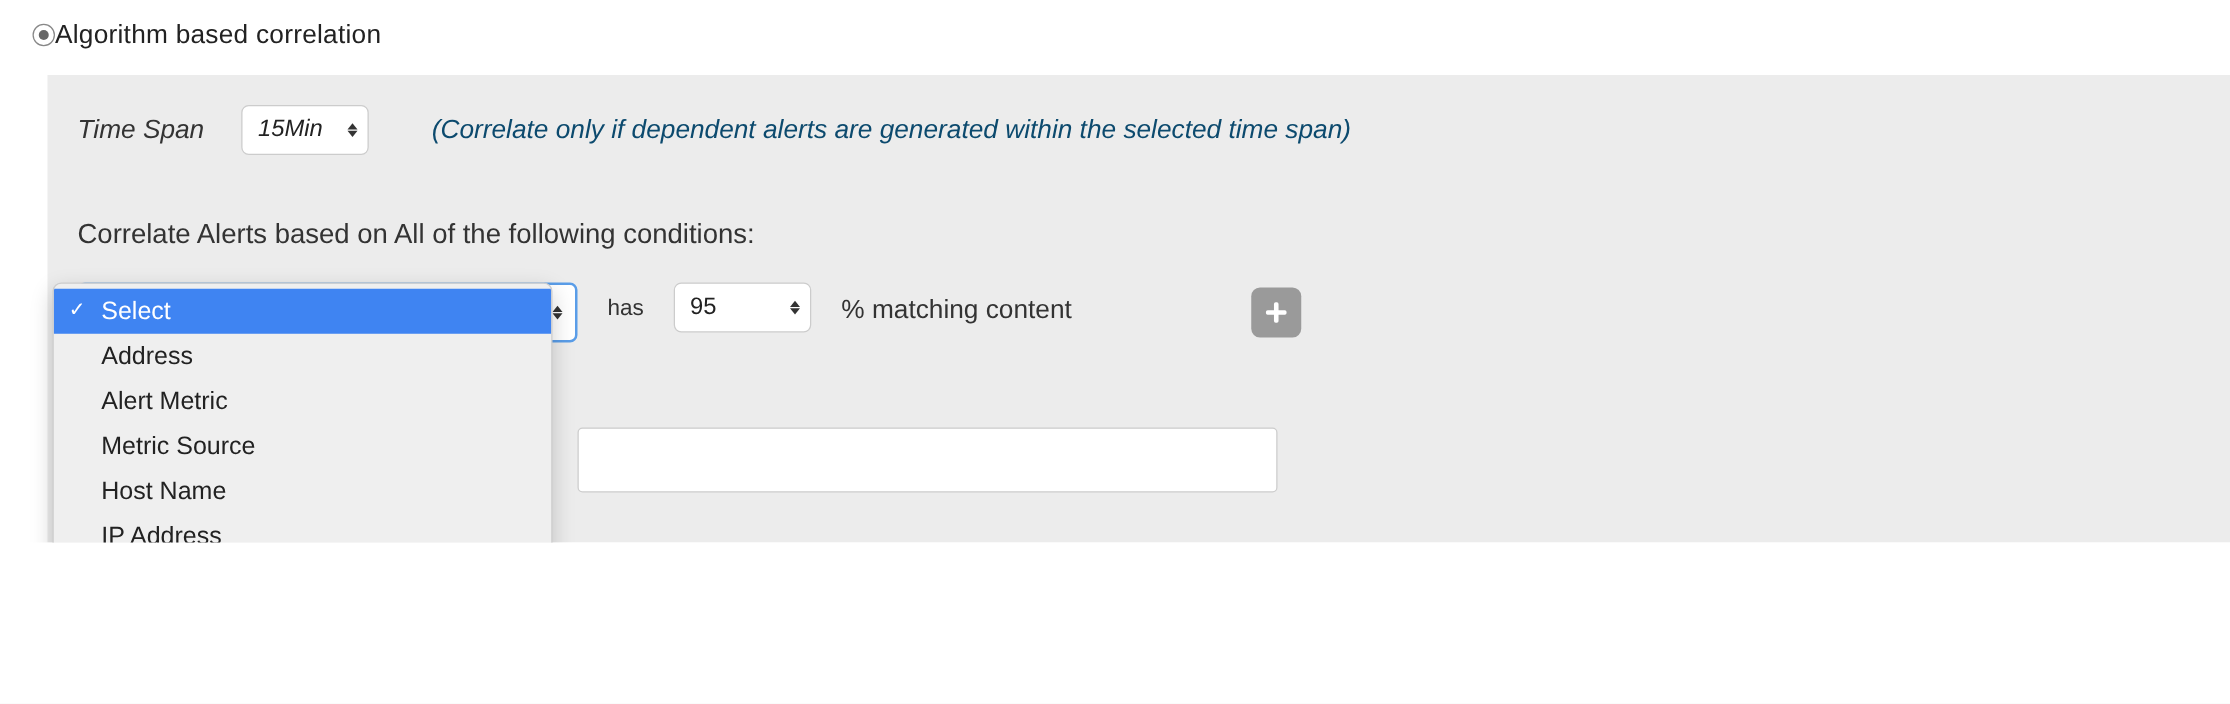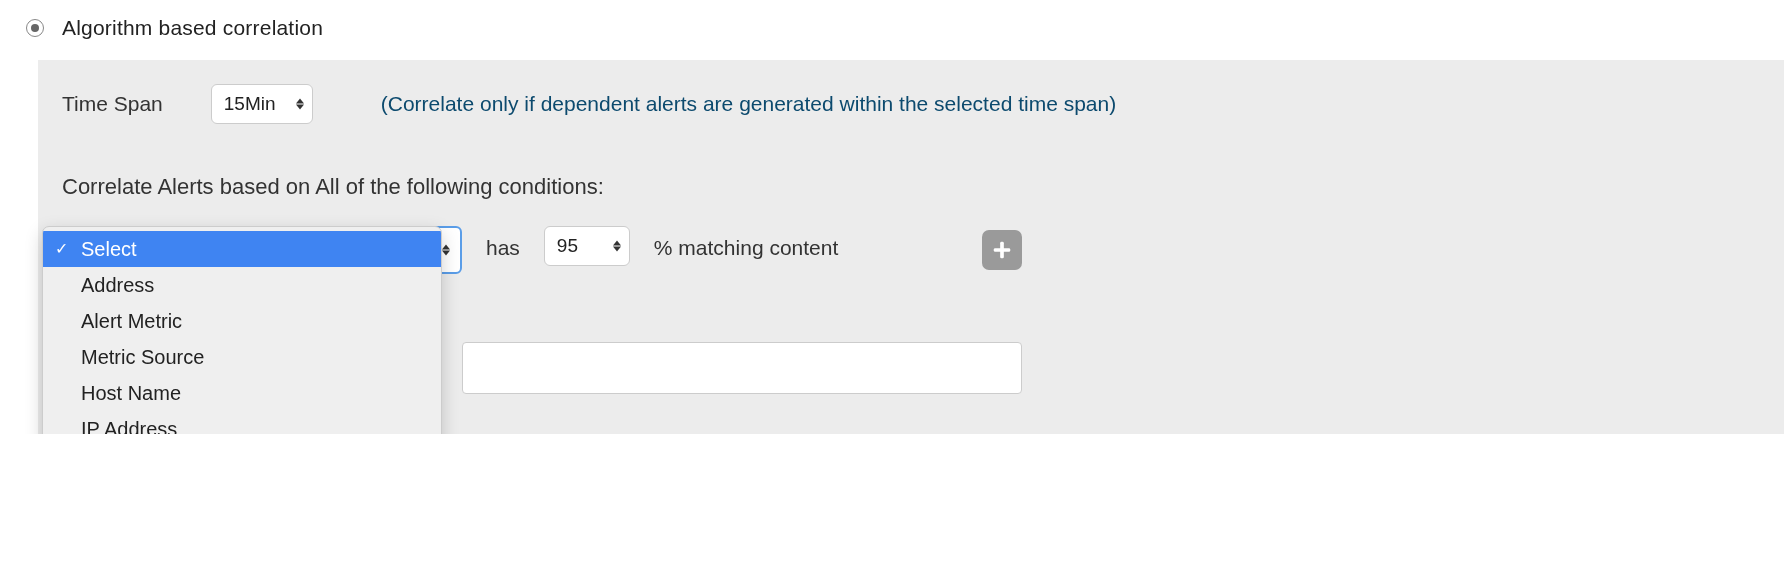--- a/index.html
+++ b/index.html
@@ -11,21 +11,20 @@
       font-family: -apple-system, BlinkMacSystemFont, "Segoe UI", Helvetica, Arial, sans-serif;
       font-size: 19px;
       color: #333;
       background: #fff;
       width: 1784px;
     }
     .radio-header {
       display: flex;
       align-items: center;
       padding: 16px 26px 20px 26px;
-      gap: 18px;
     }
     .radio-outer {
       width: 18px;
       height: 18px;
       border: 1.5px solid #888;
       border-radius: 50%;
       display: flex;
       align-items: center;
       justify-content: center;
       background: #fff;
@@ -43,22 +42,23 @@
     }
     .panel {
       background: #ececec;
       margin-left: 38px;
       padding: 24px 24px 40px 24px;
       position: relative;
     }
     .timespan-row {
       display: flex;
       align-items: center;
-      gap: 48px;
+      gap: 30px;
       margin-bottom: 50px;
+      font-style: italic;
     }
     .label {
       color: #333;
       font-size: 21px;
     }
     .select-box {
       background: #fff;
       border: 1px solid #ccc;
       border-radius: 6px;
       padding: 8px 30px 8px 12px;
@@ -151,25 +151,25 @@
     .check-icon {
       position: absolute;
       left: 12px;
       top: 50%;
       transform: translateY(-50%);
       color: #fff;
       font-size: 16px;
     }
     .has-label {
       color: #333;
-      font-size: 21px;
+      font-size: 18px;
       padding-top: 10px;
     }
     .percent-select {
-      width: 86px;
+      width: 110px;
     }
     .suffix-label {
       color: #333;
       font-size: 21px;
       padding-top: 10px;
     }
     .add-button {
       width: 40px;
       height: 40px;
       background: #9a9a9a;

